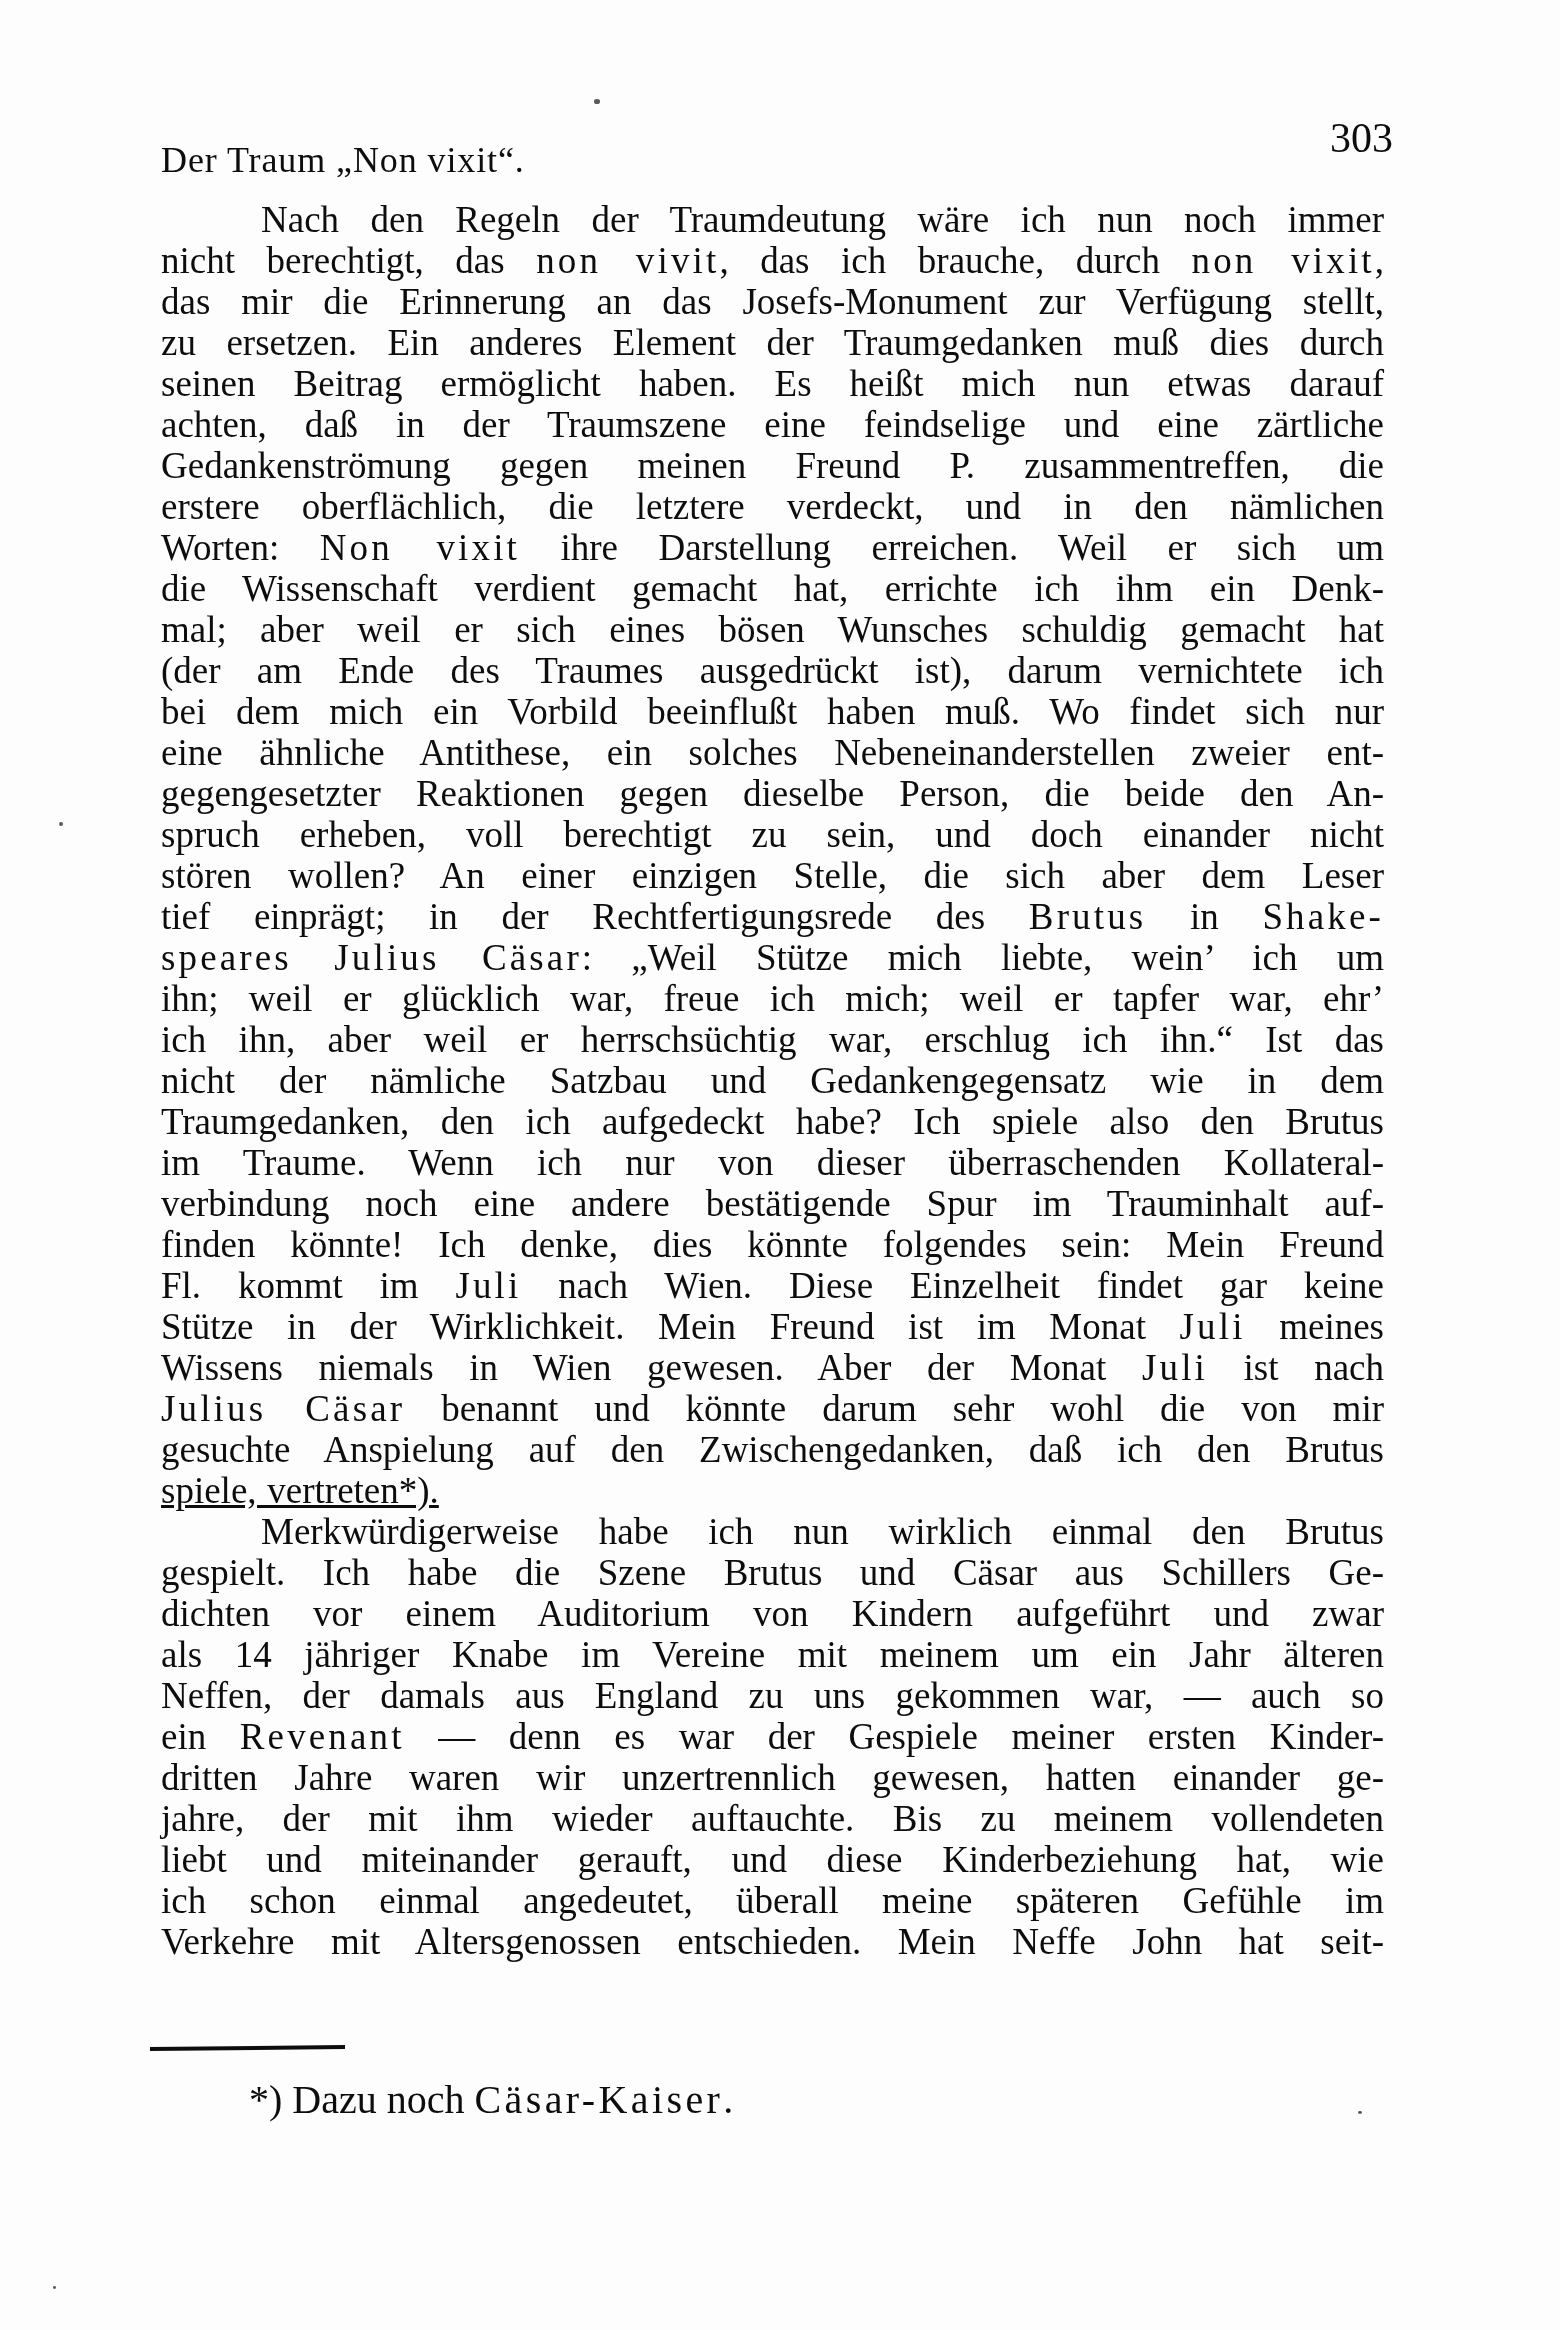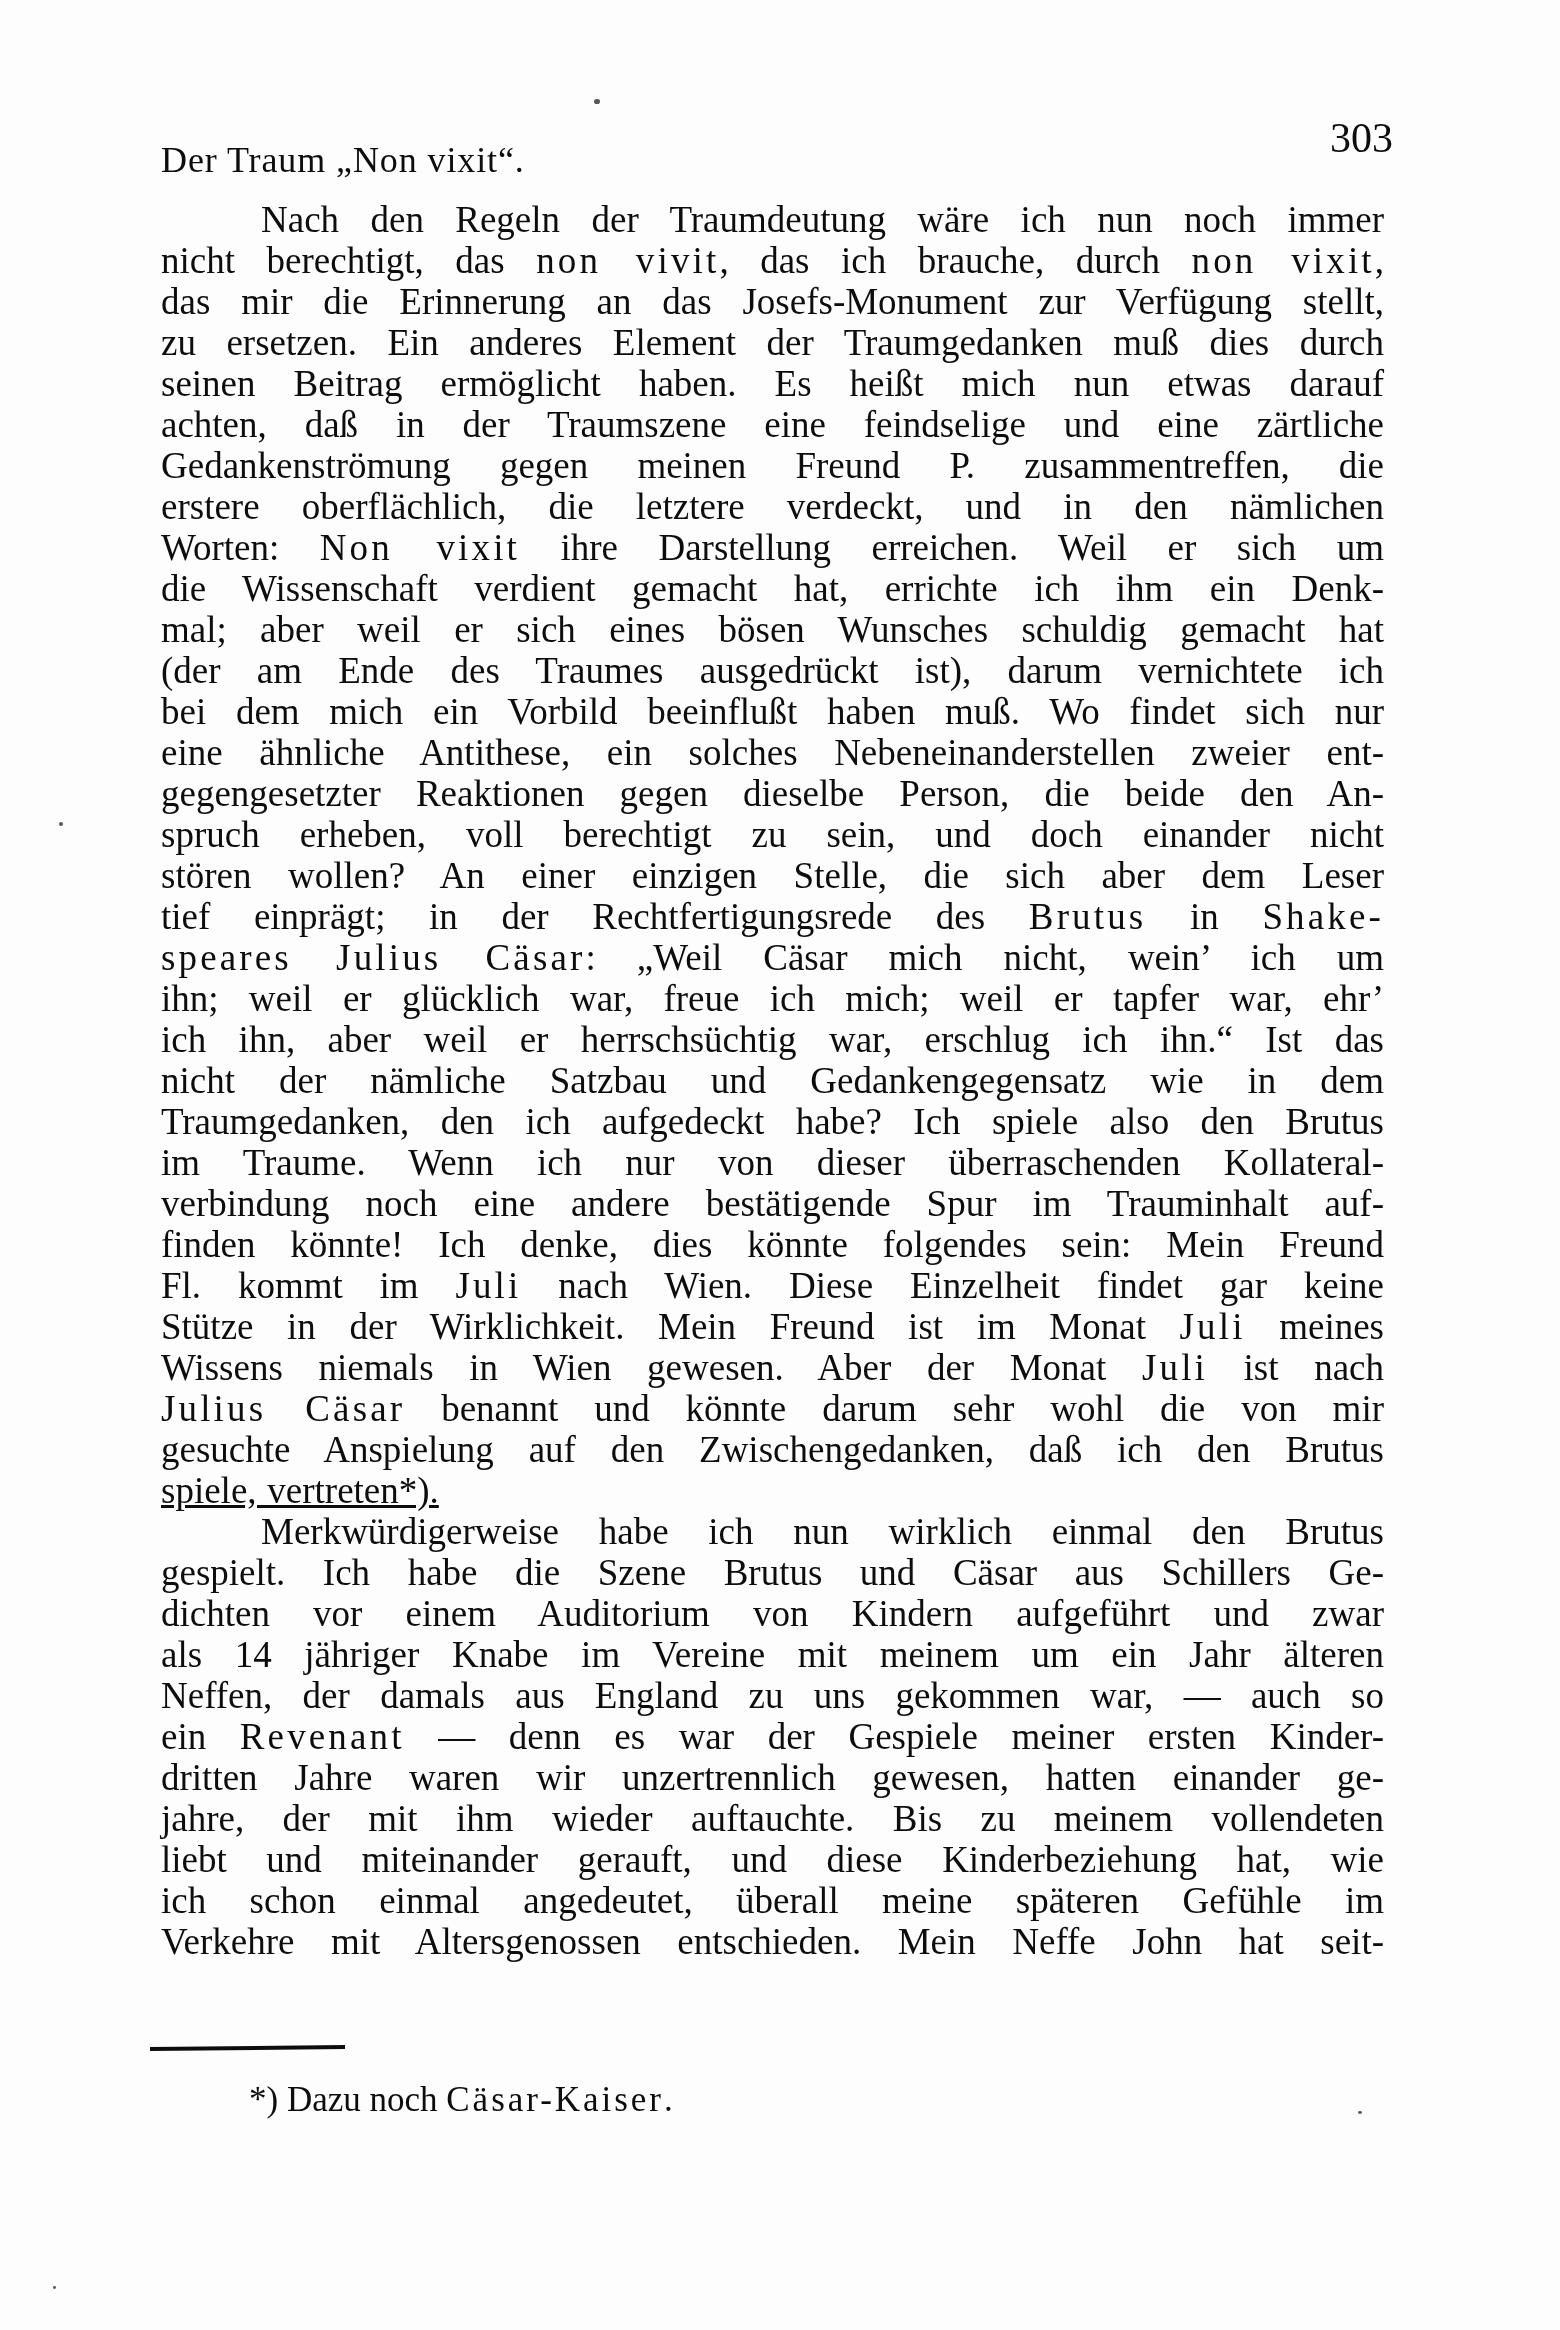--- a/index.html
+++ b/index.html
@@ -60,21 +60,21 @@
     width: 195px; height: 3.8px;
     background: #0d0d0d;
     transform: rotate(-0.6deg);
   }
   .footnote {
     position: absolute;
     left: 161px; top: 2078px;
     width: 1223px;
     padding-left: 88px;
     box-sizing: border-box;
-    font-size: 35px;
+    font-size: 40px;
     line-height: 44px;
     text-align: left;
   }
 
   .speck {
     position: absolute;
     background: #5a5a5a;
     border-radius: 50%;
   }
   .speck.s1 { left: 594px; top: 99px; width: 5.7px; height: 4.7px; }
@@ -104,21 +104,21 @@
       <div class="line"><span>Worten: </span><span class="gesperrt">Non vixit</span><span> ihre Darstellung erreichen. Weil er sich um</span></div>
       <div class="line"><span>die Wissenschaft verdient gemacht hat, errichte ich ihm ein Denk-</span></div>
       <div class="line"><span>mal; aber weil er sich eines bösen Wunsches schuldig gemacht hat</span></div>
       <div class="line"><span>(der am Ende des Traumes ausgedrückt ist), darum vernichtete ich</span></div>
       <div class="line"><span>bei dem mich ein Vorbild beeinflußt haben muß. Wo findet sich nur</span></div>
       <div class="line"><span>eine ähnliche Antithese, ein solches Nebeneinanderstellen zweier ent-</span></div>
       <div class="line"><span>gegengesetzter Reaktionen gegen dieselbe Person, die beide den An-</span></div>
       <div class="line"><span>spruch erheben, voll berechtigt zu sein, und doch einander nicht</span></div>
       <div class="line"><span>stören wollen? An einer einzigen Stelle, die sich aber dem Leser</span></div>
       <div class="line"><span>tief einprägt; in der Rechtfertigungsrede des </span><span class="gesperrt">Brutus</span><span> in </span><span class="gesperrt">Shake-</span></div>
-      <div class="line"><span class="gesperrt">speares Julius Cäsar</span><span>: „Weil Cäsar mich nicht, wein’ ich um</span></div>
+      <div class="line"><span class="gesperrt">speares Julius Cäsar</span><span>: „Weil Stütze mich liebte, wein’ ich um</span></div>
       <div class="line"><span>ihn; weil er glücklich war, freue ich mich; weil er tapfer war, ehr’</span></div>
       <div class="line"><span>ich ihn, aber weil er herrschsüchtig war, erschlug ich ihn.“ Ist das</span></div>
       <div class="line"><span>nicht der nämliche Satzbau und Gedankengegensatz wie in dem</span></div>
       <div class="line"><span>Traumgedanken, den ich aufgedeckt habe? Ich spiele also den Brutus</span></div>
       <div class="line"><span>im Traume. Wenn ich nur von dieser überraschenden Kollateral-</span></div>
       <div class="line"><span>verbindung noch eine andere bestätigende Spur im Trauminhalt auf-</span></div>
       <div class="line"><span>finden könnte! Ich denke, dies könnte folgendes sein: Mein Freund</span></div>
       <div class="line"><span>Fl. kommt im </span><span class="gesperrt">Juli</span><span> nach Wien. Diese Einzelheit findet gar keine</span></div>
       <div class="line"><span>Stütze in der Wirklichkeit. Mein Freund ist im Monat </span><span class="gesperrt">Juli</span><span> meines</span></div>
       <div class="line"><span>Wissens niemals in Wien gewesen. Aber der Monat </span><span class="gesperrt">Juli</span><span> ist nach</span></div>

